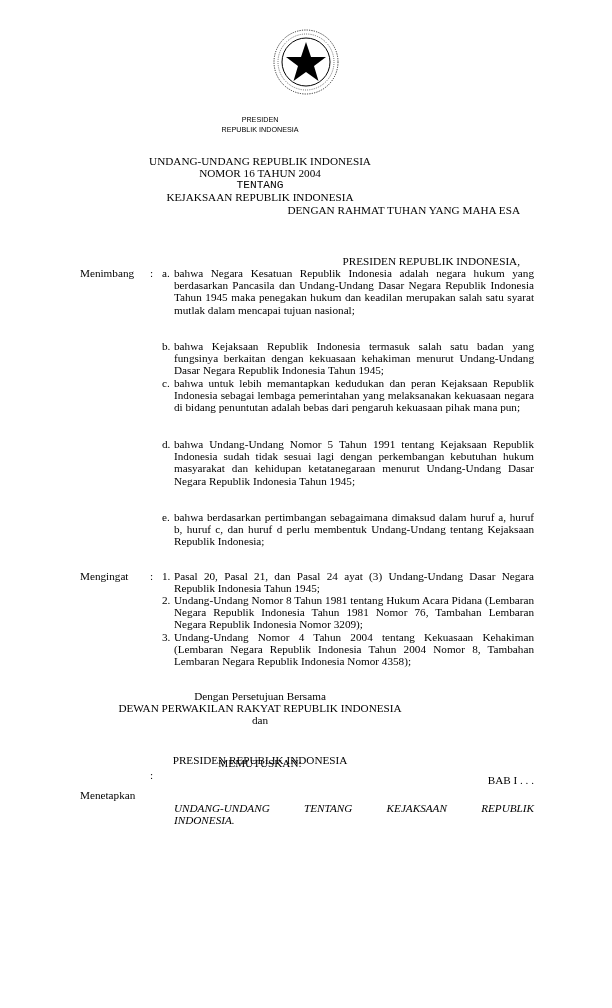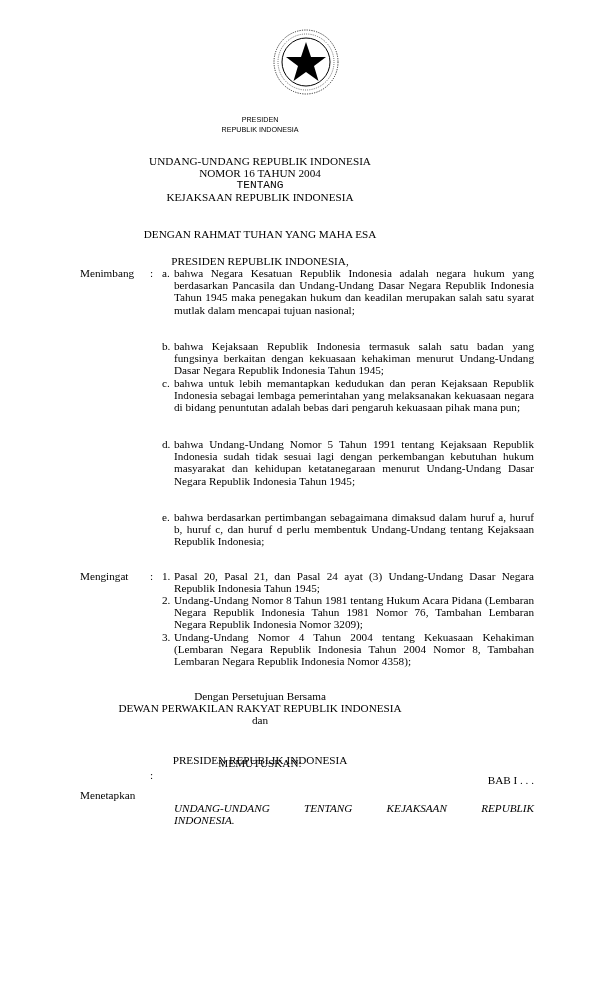--- a/index.html
+++ b/index.html
@@ -26,22 +26,22 @@
 </svg>
 
 <div class="center small-sans" style="top:115px;">PRESIDEN</div>
 <div class="center small-sans" style="top:125px;">REPUBLIK INDONESIA</div>
 
 <div class="center" style="top:155px;">UNDANG-UNDANG REPUBLIK INDONESIA</div>
 <div class="center" style="top:167px;">NOMOR 16 TAHUN 2004</div>
 <div class="center" style="top:179px;font-family:Liberation Mono, monospace;">TENTANG</div>
 <div class="center" style="top:191px;">KEJAKSAAN REPUBLIK INDONESIA</div>
 
-<div class="center" style="top:228px;">DENGAN RAHMAT TUHAN YANG MAHA ESA</div>
-<div class="center" style="top:255px;">PRESIDEN REPUBLIK INDONESIA,</div>
+<div class="center" style="top:204px;text-align:right;">DENGAN RAHMAT TUHAN YANG MAHA ESA</div>
+<div class="center" style="top:255px;text-align:right;">PRESIDEN REPUBLIK INDONESIA,</div>
 
 <div class="label" style="top:267px;">Menimbang</div>
 <div class="colon" style="top:267px;">:</div>
 
 <div class="item" style="top:267px;">
   <span class="mk">a.</span>
   <div class="tx">bahwa Negara Kesatuan Republik Indonesia adalah negara hukum yang berdasarkan Pancasila dan Undang-Undang Dasar Negara Republik Indonesia Tahun 1945 maka penegakan hukum dan keadilan merupakan salah satu syarat mutlak dalam mencapai tujuan nasional;</div>
 </div>
 <div class="item" style="top:340px;">
   <span class="mk">b.</span>

